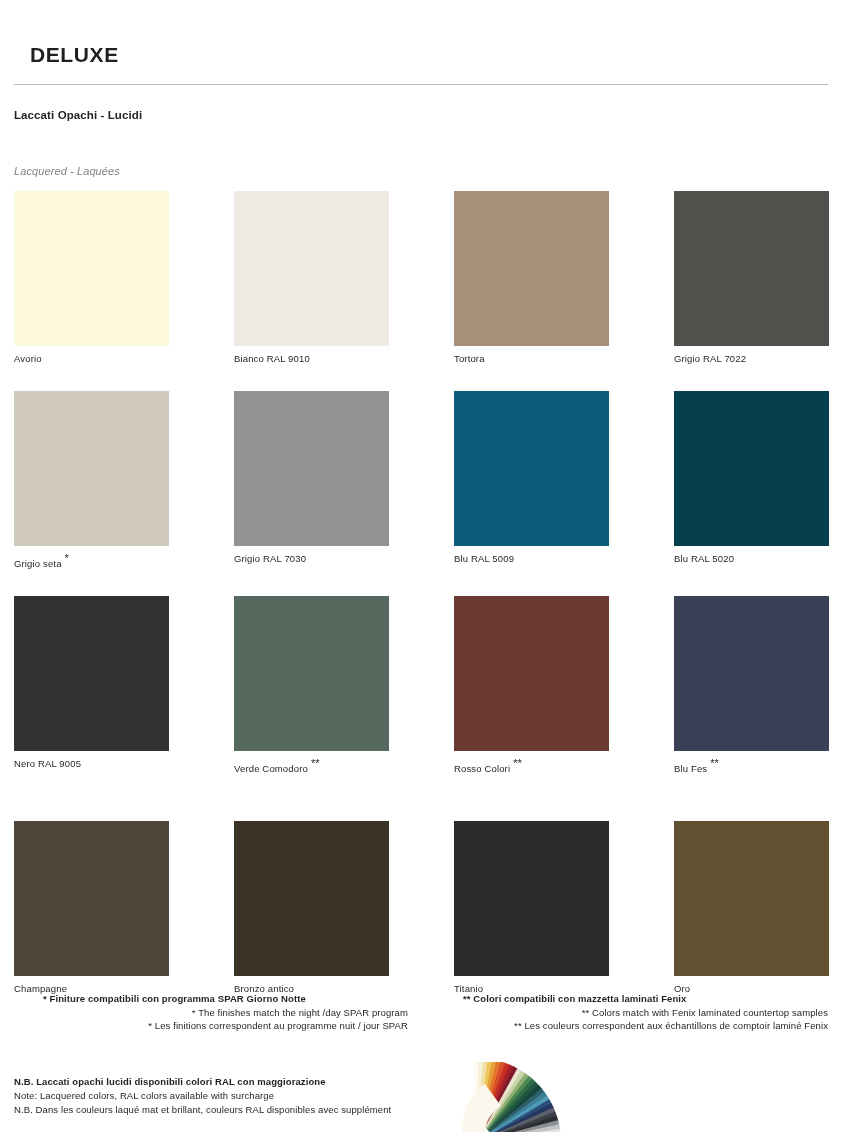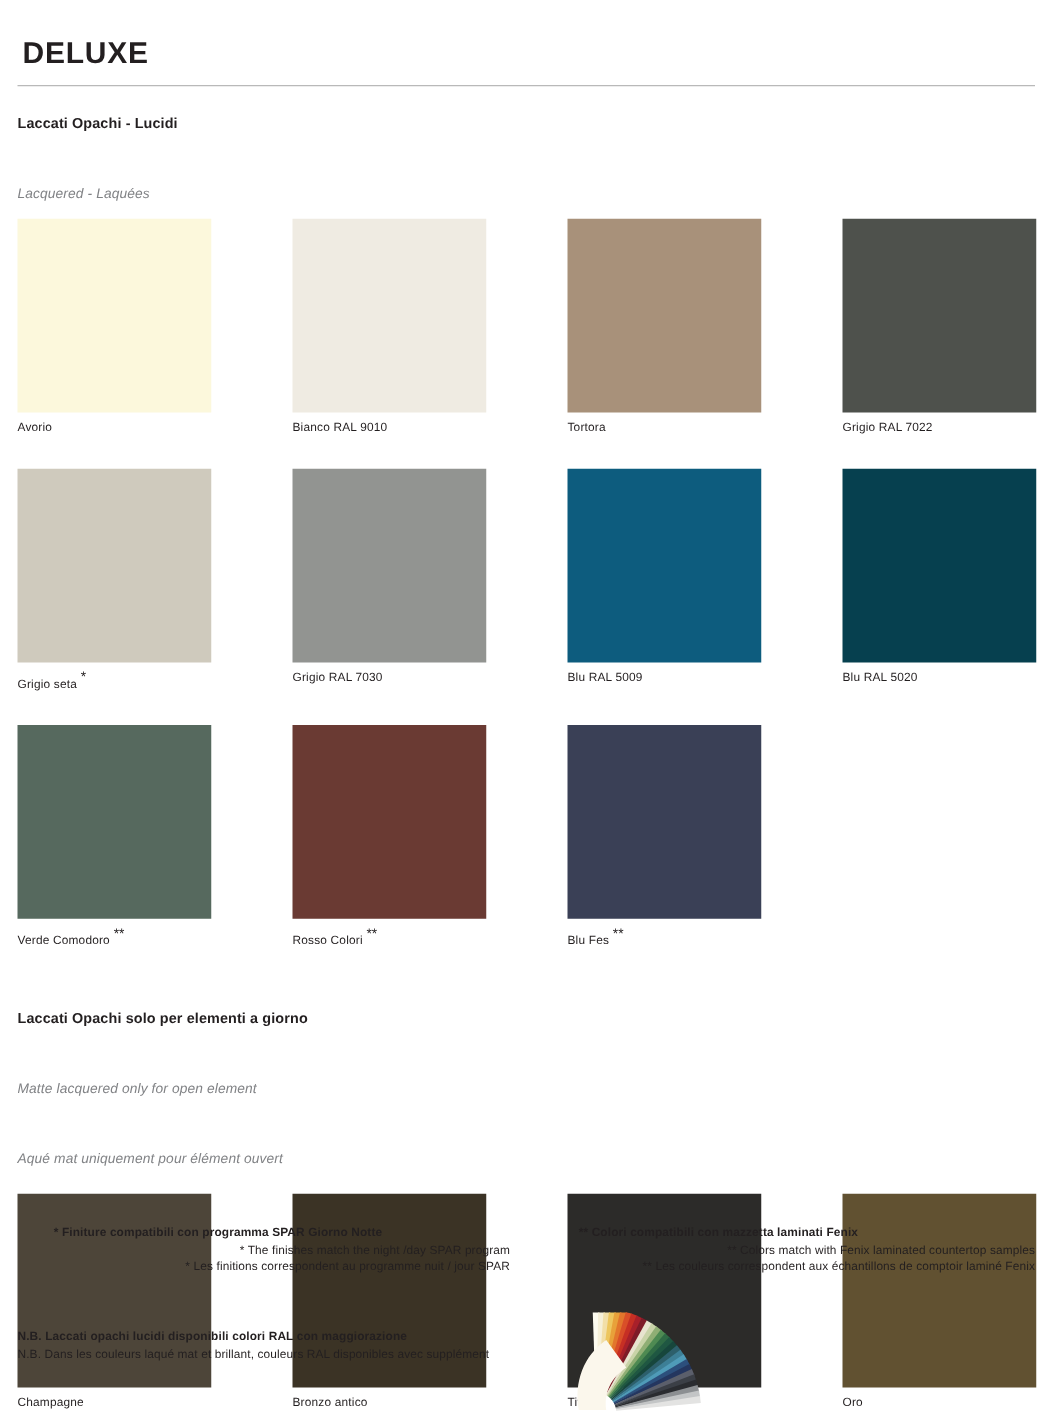--- a/index.html
+++ b/index.html
@@ -18,25 +18,25 @@
   .page {
     position: relative;
     width: 842px;
     height: 1132px;
     box-sizing: border-box;
     padding: 0 14px;
   }
 
   
   .page-title {
-    font-size: 24px;
+    font-size: 21px;
     font-weight: bold;
     letter-spacing: 0.6px;
     color: #231f20;
-    margin: 4px;
+    margin: 16px;
     padding-top: 26px;
     line-height: 26px;
   }
   .title-rule {
     margin-top: 12px;
     border-bottom: 1px solid #b9b9b9;
     width: 100%;
   }
 
   
@@ -200,43 +200,42 @@
     <div class="swatch-cell">
       <span class="swatch-chip" style="background: rgb(13, 92, 126);"></span>
       <div class="swatch-label"><span>Blu RAL 5009</span></div>
     </div>
 
     <div class="swatch-cell">
       <span class="swatch-chip" style="background: rgb(6, 64, 79);"></span>
       <div class="swatch-label"><span>Blu RAL 5020</span></div>
     </div>
 
+    <div class="swatch-cell">
+      <span class="swatch-chip" style="background: rgb(51, 50, 50);"></span>
+      <div class="swatch-label"><span>Nero RAL 9005</span></div>
+    </div>
 
     <div class="swatch-cell">
       <span class="swatch-chip" style="background: rgb(86, 105, 94);"></span>
       <div class="swatch-label"><span>Verde Comodoro</span><span class="swatch-mark">**</span></div>
     </div>
 
     <div class="swatch-cell">
       <span class="swatch-chip" style="background: rgb(106, 58, 51);"></span>
       <div class="swatch-label"><span>Rosso Colori</span><span class="swatch-mark">**</span></div>
     </div>
 
     <div class="swatch-cell">
       <span class="swatch-chip" style="background: rgb(58, 64, 86);"></span>
       <div class="swatch-label"><span>Blu Fes</span><span class="swatch-mark">**</span></div>
     </div>
 
   </div>
 
-  <div class="section">
-    <div class="section-title">Laccati Opachi solo per elementi a giorno</div>
-    <div class="section-sub">Matte lacquered only for open element</div>
-    <div class="section-sub">Aqué mat uniquement pour élément ouvert</div>
-  </div>
 
   <div class="swatch-grid grid-section2">
 
     <div class="swatch-cell">
       <span class="swatch-chip" style="background: rgb(77, 69, 57);"></span>
       <div class="swatch-label"><span>Champagne</span></div>
     </div>
 
     <div class="swatch-cell">
       <span class="swatch-chip" style="background: rgb(59, 51, 37);"></span>
@@ -263,20 +262,21 @@
     </div>
     <div class="footnote-col right">
       <div class="fn-strong">** Colori compatibili con mazzetta laminati Fenix</div>
       <div class="fn-line">**  Colors match with Fenix laminated countertop samples</div>
       <div class="fn-line">**  Les couleurs correspondent aux échantillons de comptoir laminé Fenix</div>
     </div>
   </div>
 
   <div class="bottom-note">
     <div class="nb-strong">N.B. Laccati opachi lucidi disponibili colori RAL con maggiorazione</div>
+    <div class="nb-line">Note: Lacquered colors, RAL colors available with surcharge</div>
     <div class="nb-line">N.B. Dans les couleurs laqué mat et brillant, couleurs RAL disponibles avec supplément</div>
   </div>
 
   <div class="fan-wrap">
     <svg id="fan-svg" width="150" height="84" viewBox="0 0 150 84">
         <polygon points="21.44,64.01 19.07,-3.95 24.70,-3.96 22.51,64.01" fill="#fdfbef"></polygon>
         <polygon points="22.30,64.00 23.57,-3.99 29.19,-3.69 23.37,64.06" fill="#f6f0d8"></polygon>
         <polygon points="23.16,64.04 28.07,-3.78 33.66,-3.19 24.22,64.16" fill="#f2dfa8"></polygon>
         <polygon points="24.01,64.13 32.55,-3.34 38.11,-2.44 25.07,64.30" fill="#edc65e"></polygon>
         <polygon points="24.86,64.26 37.00,-2.65 42.50,-1.46 25.90,64.48" fill="#e8a13a"></polygon>

